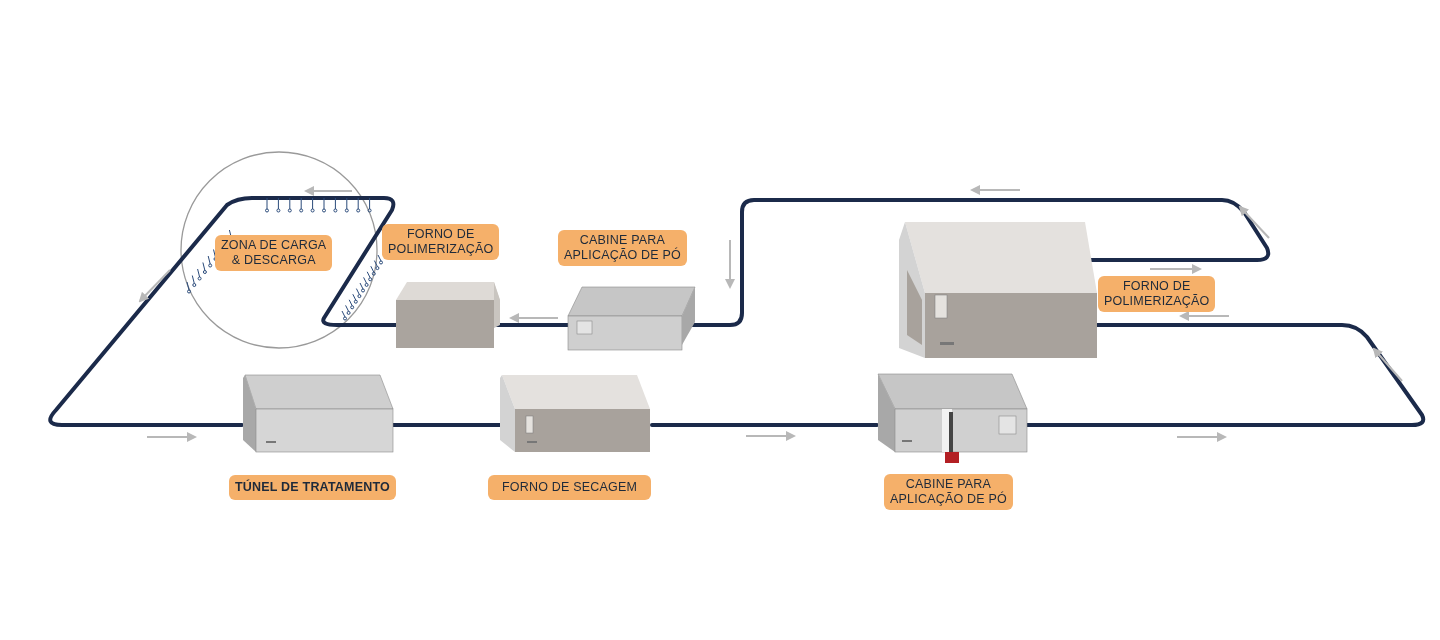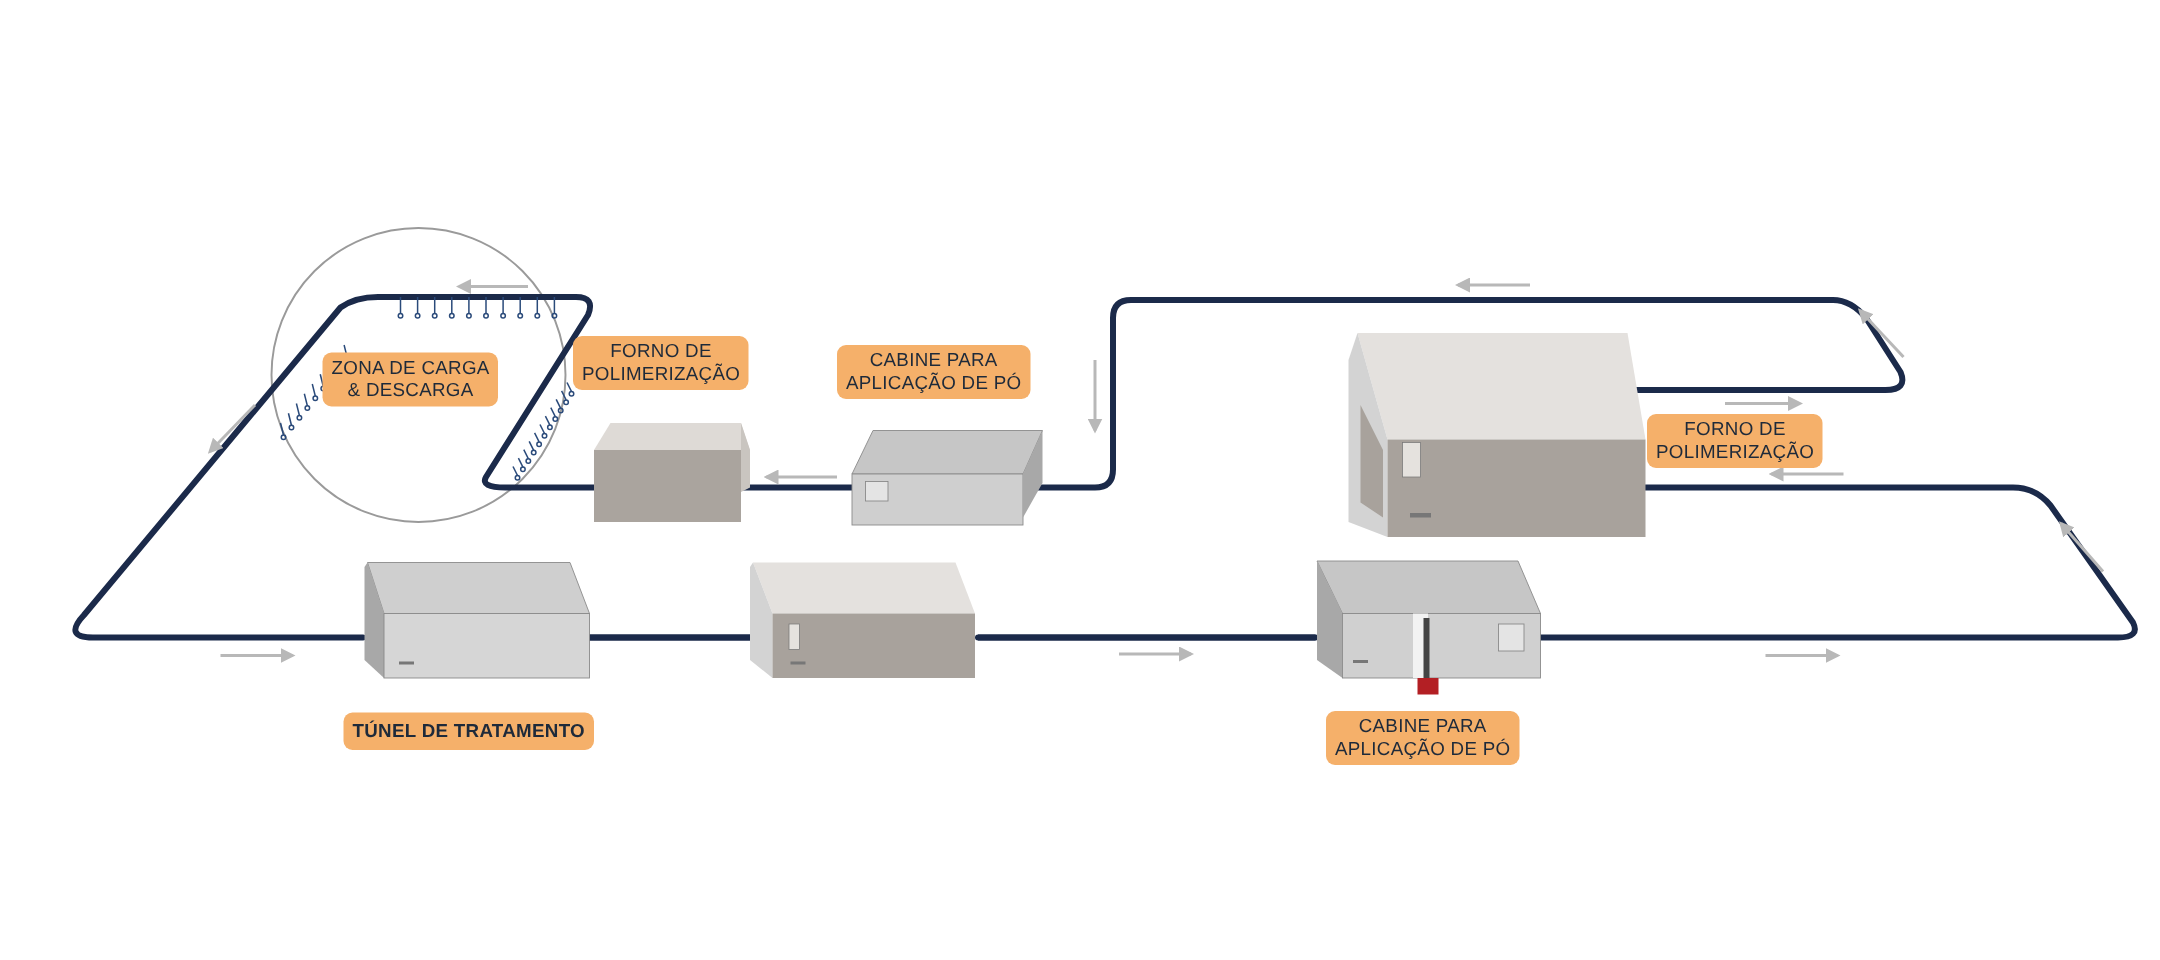--- a/index.html
+++ b/index.html
@@ -165,17 +165,20 @@
     <div>CABINE PARA</div>
     <div>APLICAÇÃO DE PÓ</div>
   </div>
   <div class="label" style="left:1098px;top:276px;">
     <div>FORNO DE</div>
     <div>POLIMERIZAÇÃO</div>
   </div>
   <div class="label" style="left:229px;top:475px;padding:5px 6px;font-weight:bold;">
     <div>TÚNEL DE TRATAMENTO</div>
   </div>
+  <div class="label" style="left:488px;top:475px;padding:5px 14px;">
+    <div>FORNO DE SECAGEM</div>
+  </div>
   <div class="label" style="left:884px;top:474px;">
     <div>CABINE PARA</div>
     <div>APLICAÇÃO DE PÓ</div>
   </div>
 </div>
 
 </body></html>

